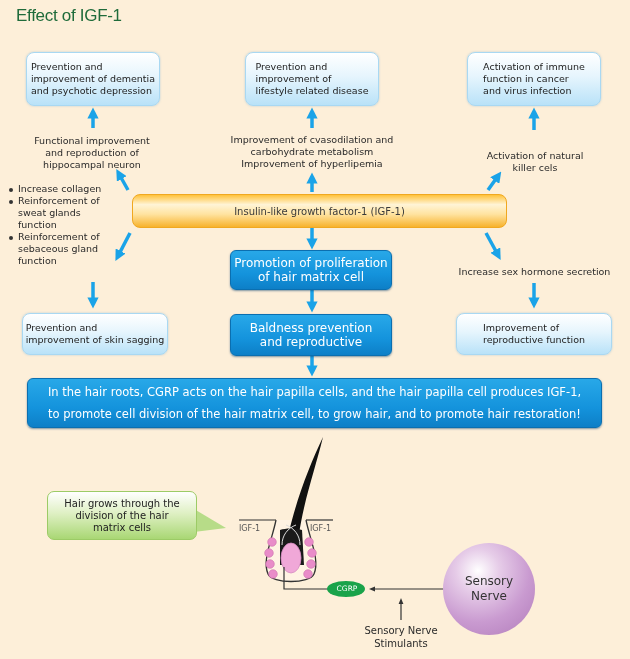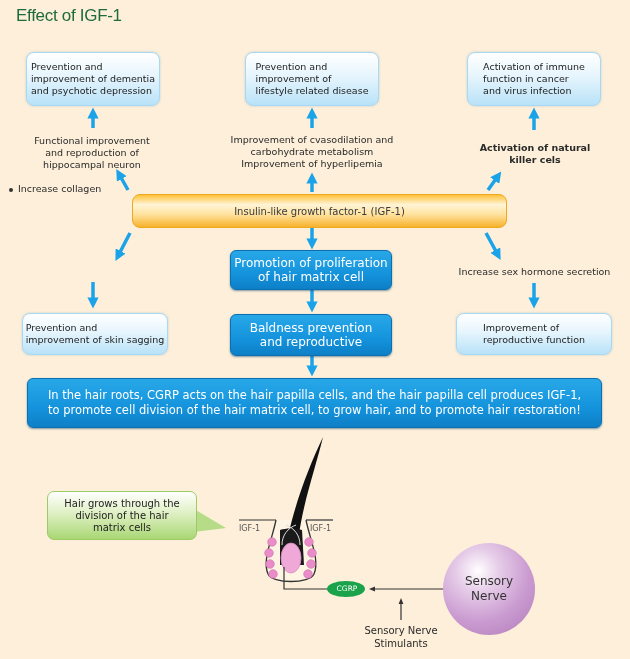--- a/index.html
+++ b/index.html
@@ -148,42 +148,44 @@
 <div class="lightbox" style="left:467px;top:52px;width:132px;height:52px;">Activation of immune
 function in cancer
 and virus infection</div>
 
 <div class="label" style="left:22px;top:135px;width:140px;">Functional improvement
 and reproduction of
 hippocampal neuron</div>
 <div class="label" style="left:220px;top:134px;width:184px;">Improvement of cvasodilation and
 carbohydrate metabolism
 Improvement of hyperlipemia</div>
-<div class="label" style="left:465px;top:142px;width:140px;font-weight:bold;">Activation of natural
+<div class="label" style="left:465px;top:150px;width:140px;">Activation of natural
 killer cels</div>
 
 <ul class="bullets">
   <li>Increase collagen</li>
+  <li>Reinforcement of sweat glands function</li>
+  <li>Reinforcement of sebaceous gland function</li>
 </ul>
 
 <div class="orangebar">Insulin-like growth factor-1 (IGF-1)</div>
 
 <div class="bluebox" style="left:230px;top:250px;width:160px;height:38px;font-size:12px;line-height:14px;">Promotion of proliferation
 of hair matrix cell</div>
 <div class="bluebox" style="left:230px;top:314px;width:160px;height:40px;font-size:12px;line-height:14px;">Baldness prevention
 and reproductive</div>
 
 <div class="label" style="left:452px;top:266px;width:165px;">Increase sex hormone secretion</div>
 <div class="lightbox" style="left:456px;top:313px;width:154px;height:40px;">Improvement of
 reproductive function</div>
 
 <div class="lightbox" style="left:22px;top:313px;width:144px;height:40px;">Prevention and
 improvement of skin sagging</div>
 
-<div class="bluebox" style="left:27px;top:378px;width:573px;height:48px;font-size:11.5px;line-height:15px;">In the hair roots, CGRP acts on the hair papilla cells, and the hair papilla cell produces IGF-1,
+<div class="bluebox" style="left:27px;top:378px;width:573px;height:48px;font-size:11.5px;line-height:22px;">In the hair roots, CGRP acts on the hair papilla cells, and the hair papilla cell produces IGF-1,
 to promote cell division of the hair matrix cell, to grow hair, and to promote hair restoration!</div>
 
 <div class="callout">Hair grows through the
 division of the hair
 matrix cells</div>
 <div class="abs" style="left:239px;top:524px;font-size:8px;color:#555;">IGF-1</div>
 <div class="abs" style="left:310px;top:524px;font-size:8px;color:#555;">IGF-1</div>
 <div class="abs" style="left:329px;top:584px;width:36px;text-align:center;font-size:7.5px;color:#fff;">CGRP</div>
 <div class="sphere">Sensory
 Nerve</div>

